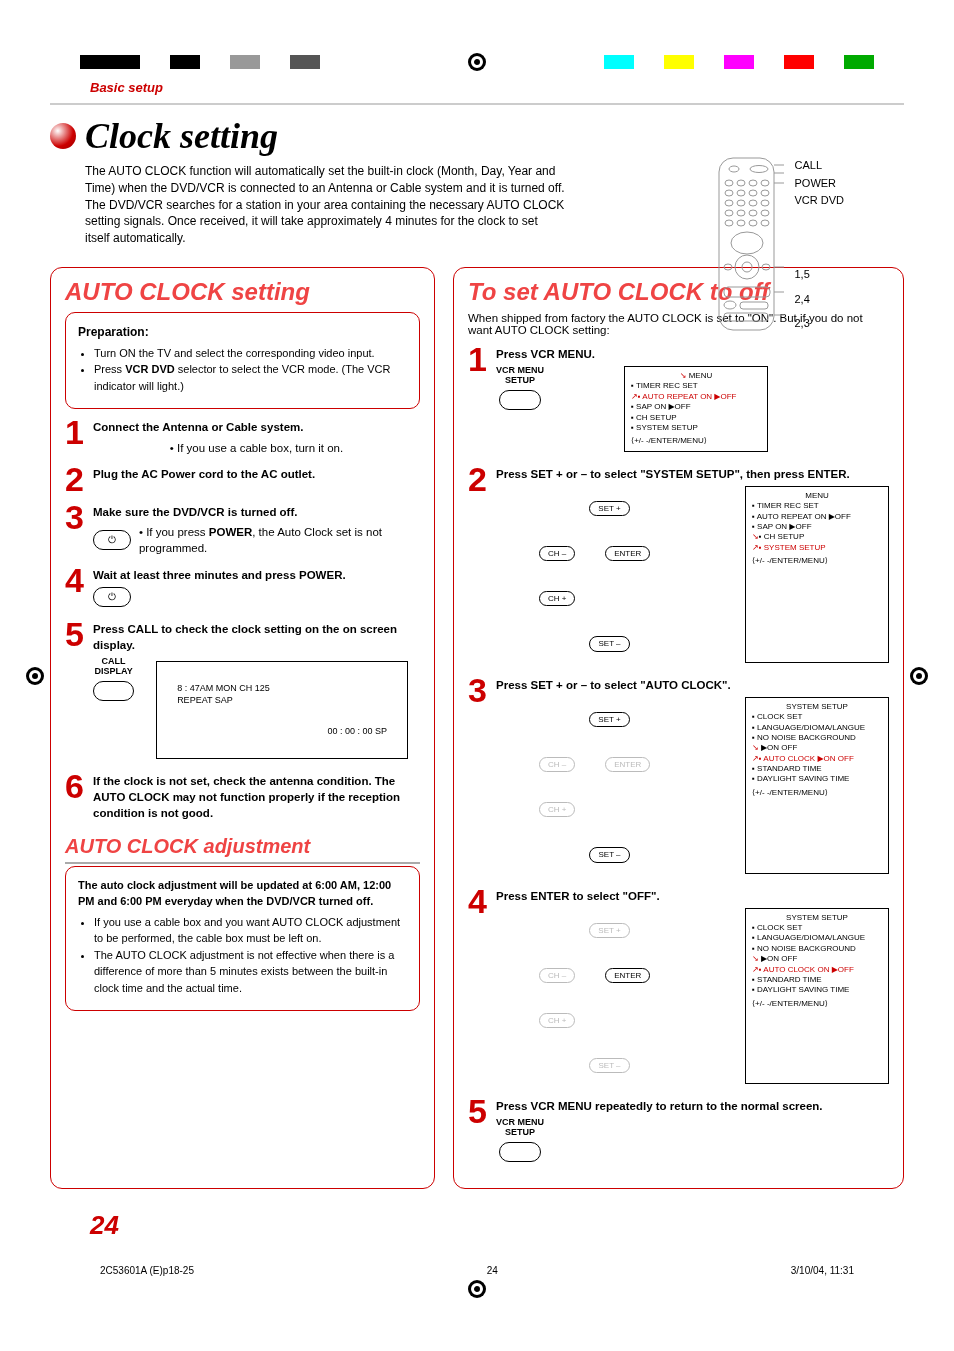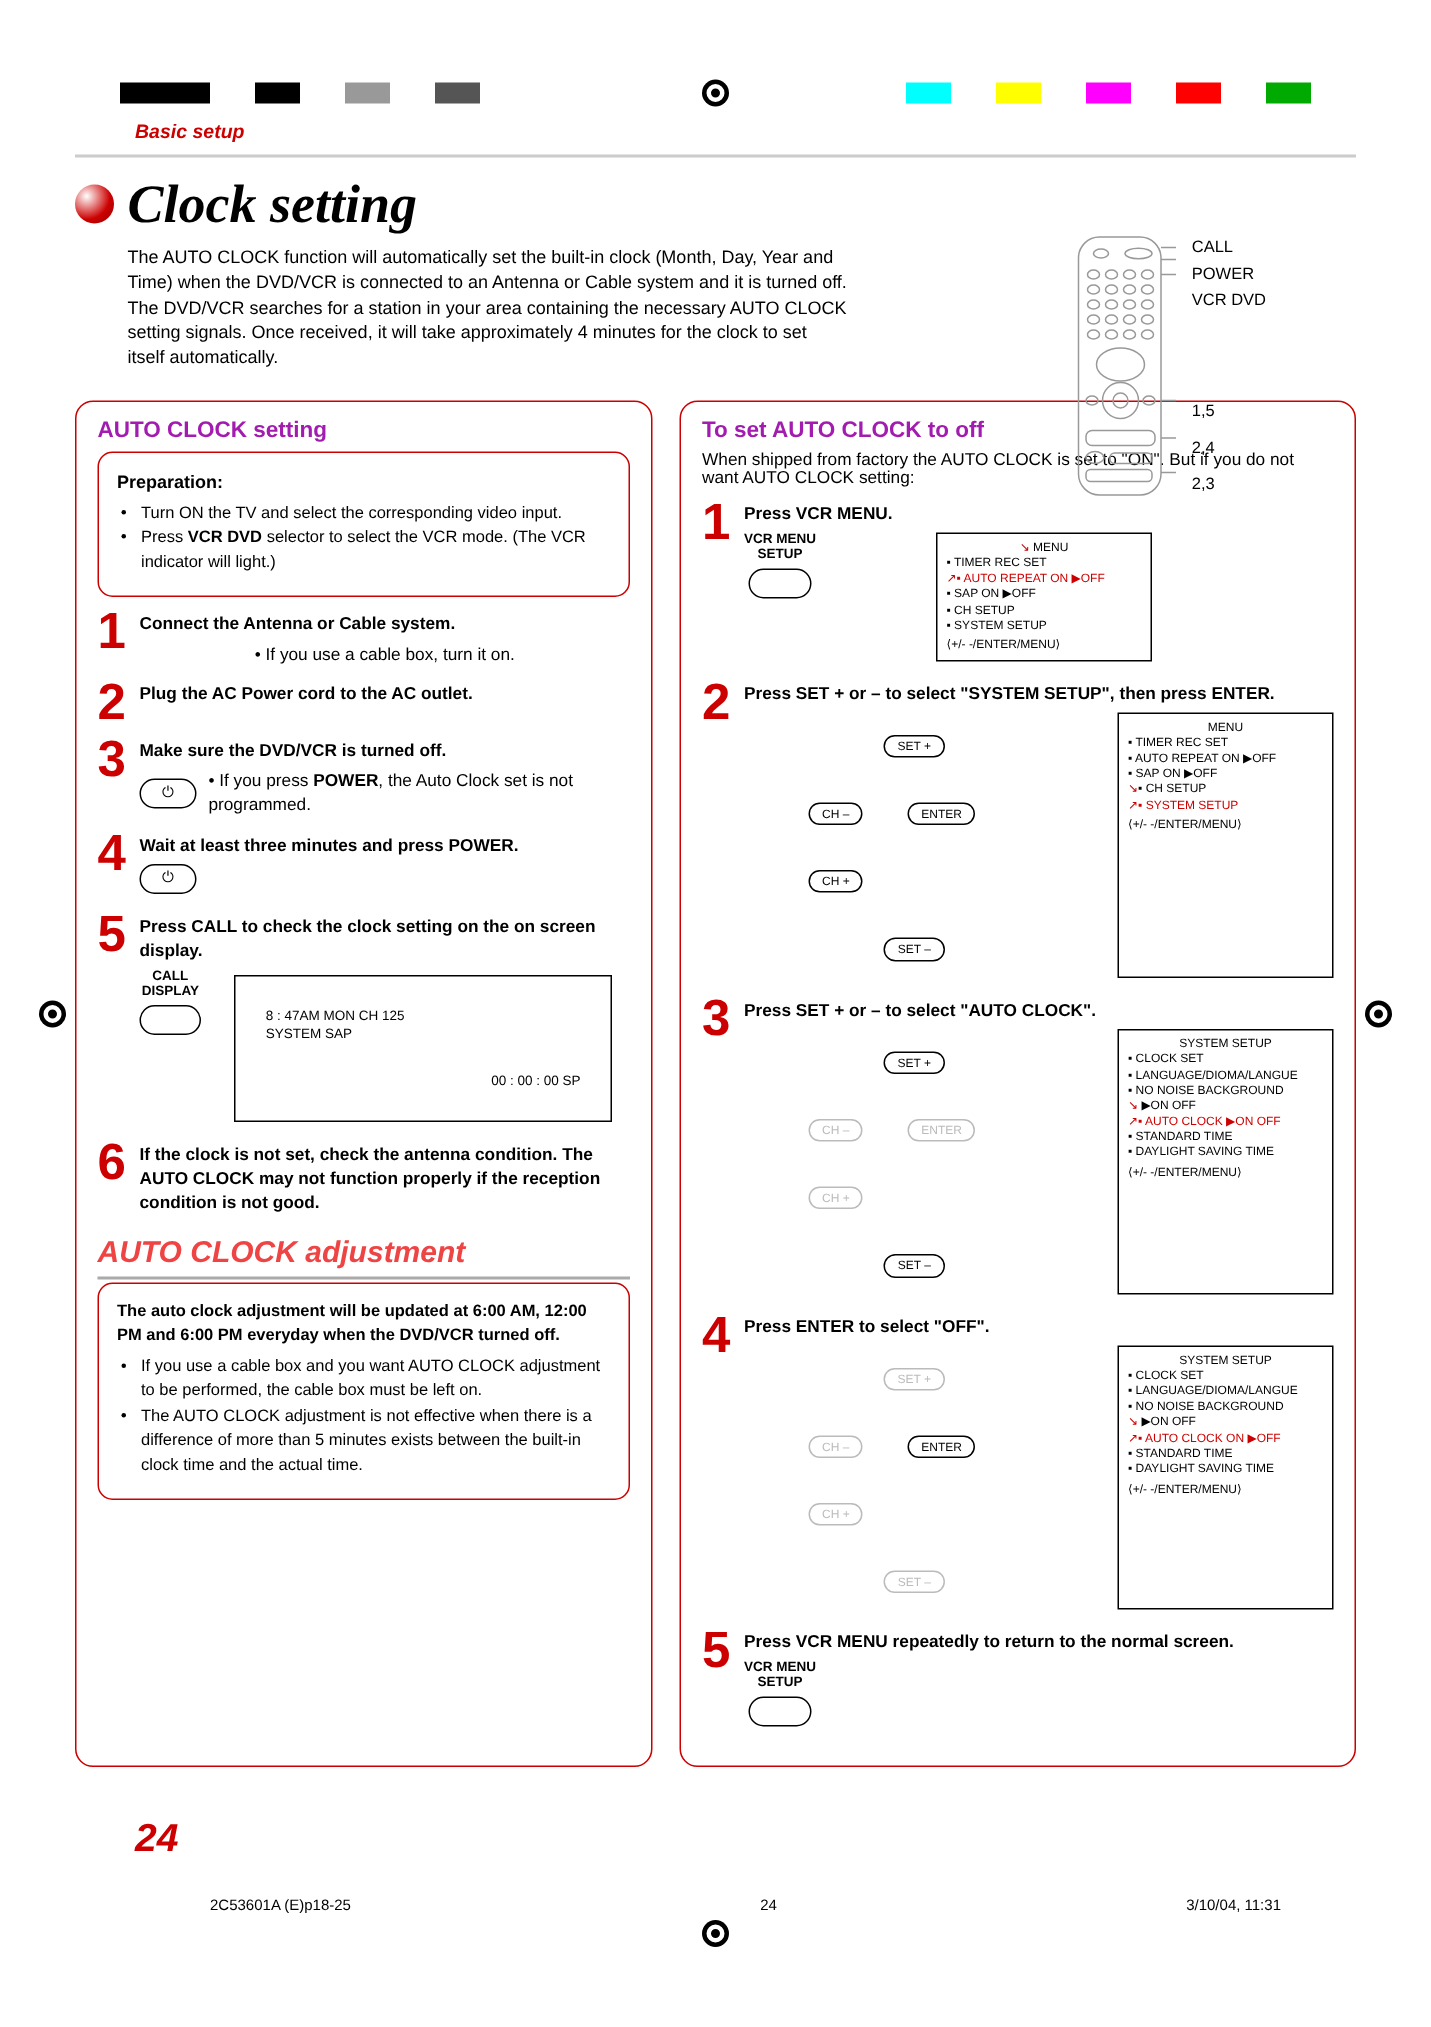--- a/index.html
+++ b/index.html
@@ -19,21 +19,21 @@
   .heading{font-family:'Times New Roman',serif;font-style:italic;font-size:36px;color:#000;font-weight:bold;position:relative;padding-left:35px;}
   .heading-ball{width:26px;height:26px;background:radial-gradient(circle at 30% 30%,#fff,#c00 60%,#900);border-radius:50%;position:absolute;left:0;top:8px;}
   .intro{font-size:12px;line-height:1.4;width:480px;margin-left:35px;margin-top:6px;}
   .remote-area{position:absolute;right:110px;top:155px;font-size:11px;}
   .remote-area svg{float:left;}
   .remote-labels{float:left;margin-left:10px;line-height:1.6;margin-top:2px;}
   .columns{display:flex;gap:18px;margin-top:20px;}
   .col{border:1.5px solid #c00;border-radius:12px;padding:10px 14px 14px;flex:1;}
   .col-left{width:355px;flex:none;}
   .col-right{flex:1;}
-  .col-title{color:#a21caf;font-weight:bold;font-size:15px;margin-bottom:6px;}
+  .col-title{color:#ef4444;font-weight:bold;font-style:italic;font-size:24px;margin-bottom:6px;}
   .subbox{border:1px solid #c00;border-radius:10px;padding:10px 12px;font-size:11px;line-height:1.5;}
   .subbox h4{margin:0 0 4px 0;font-size:12px;}
   .subbox ul{margin:4px 0;padding-left:16px;}
   .bignum{color:#c00;font-weight:bold;font-size:34px;font-family:Arial;display:inline-block;width:28px;vertical-align:top;line-height:0.9;}
   .step{display:flex;align-items:flex-start;margin:8px 0;font-size:11.5px;line-height:1.4;}
   .step-body{flex:1;padding-top:2px;}
   .step-body b{font-weight:bold;}
   .btnpill{display:inline-block;border:1.5px solid #000;border-radius:10px;padding:2px 14px;font-size:10px;margin:4px 0;}
   .second-title{color:#ef4444;font-weight:bold;font-style:italic;font-size:20px;margin:14px 0 4px;}
   .adjbox{border-top:2px solid #aaa;margin-top:4px;padding-top:2px;}
@@ -41,21 +41,21 @@
   .menu-graphic{border:1px solid #000;font-size:8px;padding:4px 6px;margin:4px 0 4px 30px;display:inline-block;min-width:130px;line-height:1.3;}
   .menu-graphic .sel{color:#c00;}
   .menu-foot{font-size:8px;margin-top:3px;}
   .step-flex{display:flex;gap:20px;}
   .nav-graphic{font-size:8px;border:0;margin:4px 0 0 28px;}
   .nav-graphic .btnmini{border:1px solid #000;border-radius:8px;padding:1px 8px;display:inline-block;margin:15px;font-size:8px;text-align:center;}
   .right-note{font-size:11px;margin-top:4px;margin-left:30px;}
   .right-note ul{margin:4px 0;padding-left:14px;}
   .pagenum{font-weight:bold;font-size:26px;color:#c00;font-style:italic;position:absolute;bottom:110px;left:90px;}
   .pgbox{border:1px solid #000;border-radius:4px;padding:0 4px;font-size:10px;display:inline-block;}
-  .footer{position:absolute;bottom:75px;left:100px;right:100px;display:flex;justify-content:space-between;font-size:10px;margin-left:40px;}
+  .footer{position:absolute;bottom:75px;left:100px;right:100px;display:flex;justify-content:space-between;font-size:10px;}
   .tiny-label{font-size:9px;font-weight:bold;text-align:center;line-height:1.1;}
   .arrow-red{color:#c00;}
 </style>
 </head>
 <body>
 
 <div class="page">
 
   <div class="colorbars">
     <div class="cb-left">
@@ -202,21 +202,21 @@
       <div class="step">
         <span class="bignum">5</span>
         <div class="step-body"><b>Press CALL to check the clock setting on the on screen display.</b>
           <div style="display:flex;gap:10px;align-items:flex-start;margin-top:4px">
             <div style="text-align:center">
               <div class="tiny-label">CALL<br>DISPLAY</div>
               <span class="btnpill">&nbsp;&nbsp;&nbsp;&nbsp;</span>
             </div>
             <div class="osd" style="flex:1">
               <div>8 : 47AM   MON          CH  125</div>
-              <div>SYSTEM  SAP</div>
+              <div>REPEAT  SAP</div>
               <div style="text-align:right;margin-top:18px">00 : 00 : 00   SP</div>
             </div>
           </div>
         </div>
       </div>
 
       <div class="step">
         <span class="bignum">6</span>
         <div class="step-body"><b>If the clock is not set, check the antenna condition. The AUTO CLOCK may not function properly if the reception condition is not good.</b></div>
       </div>

